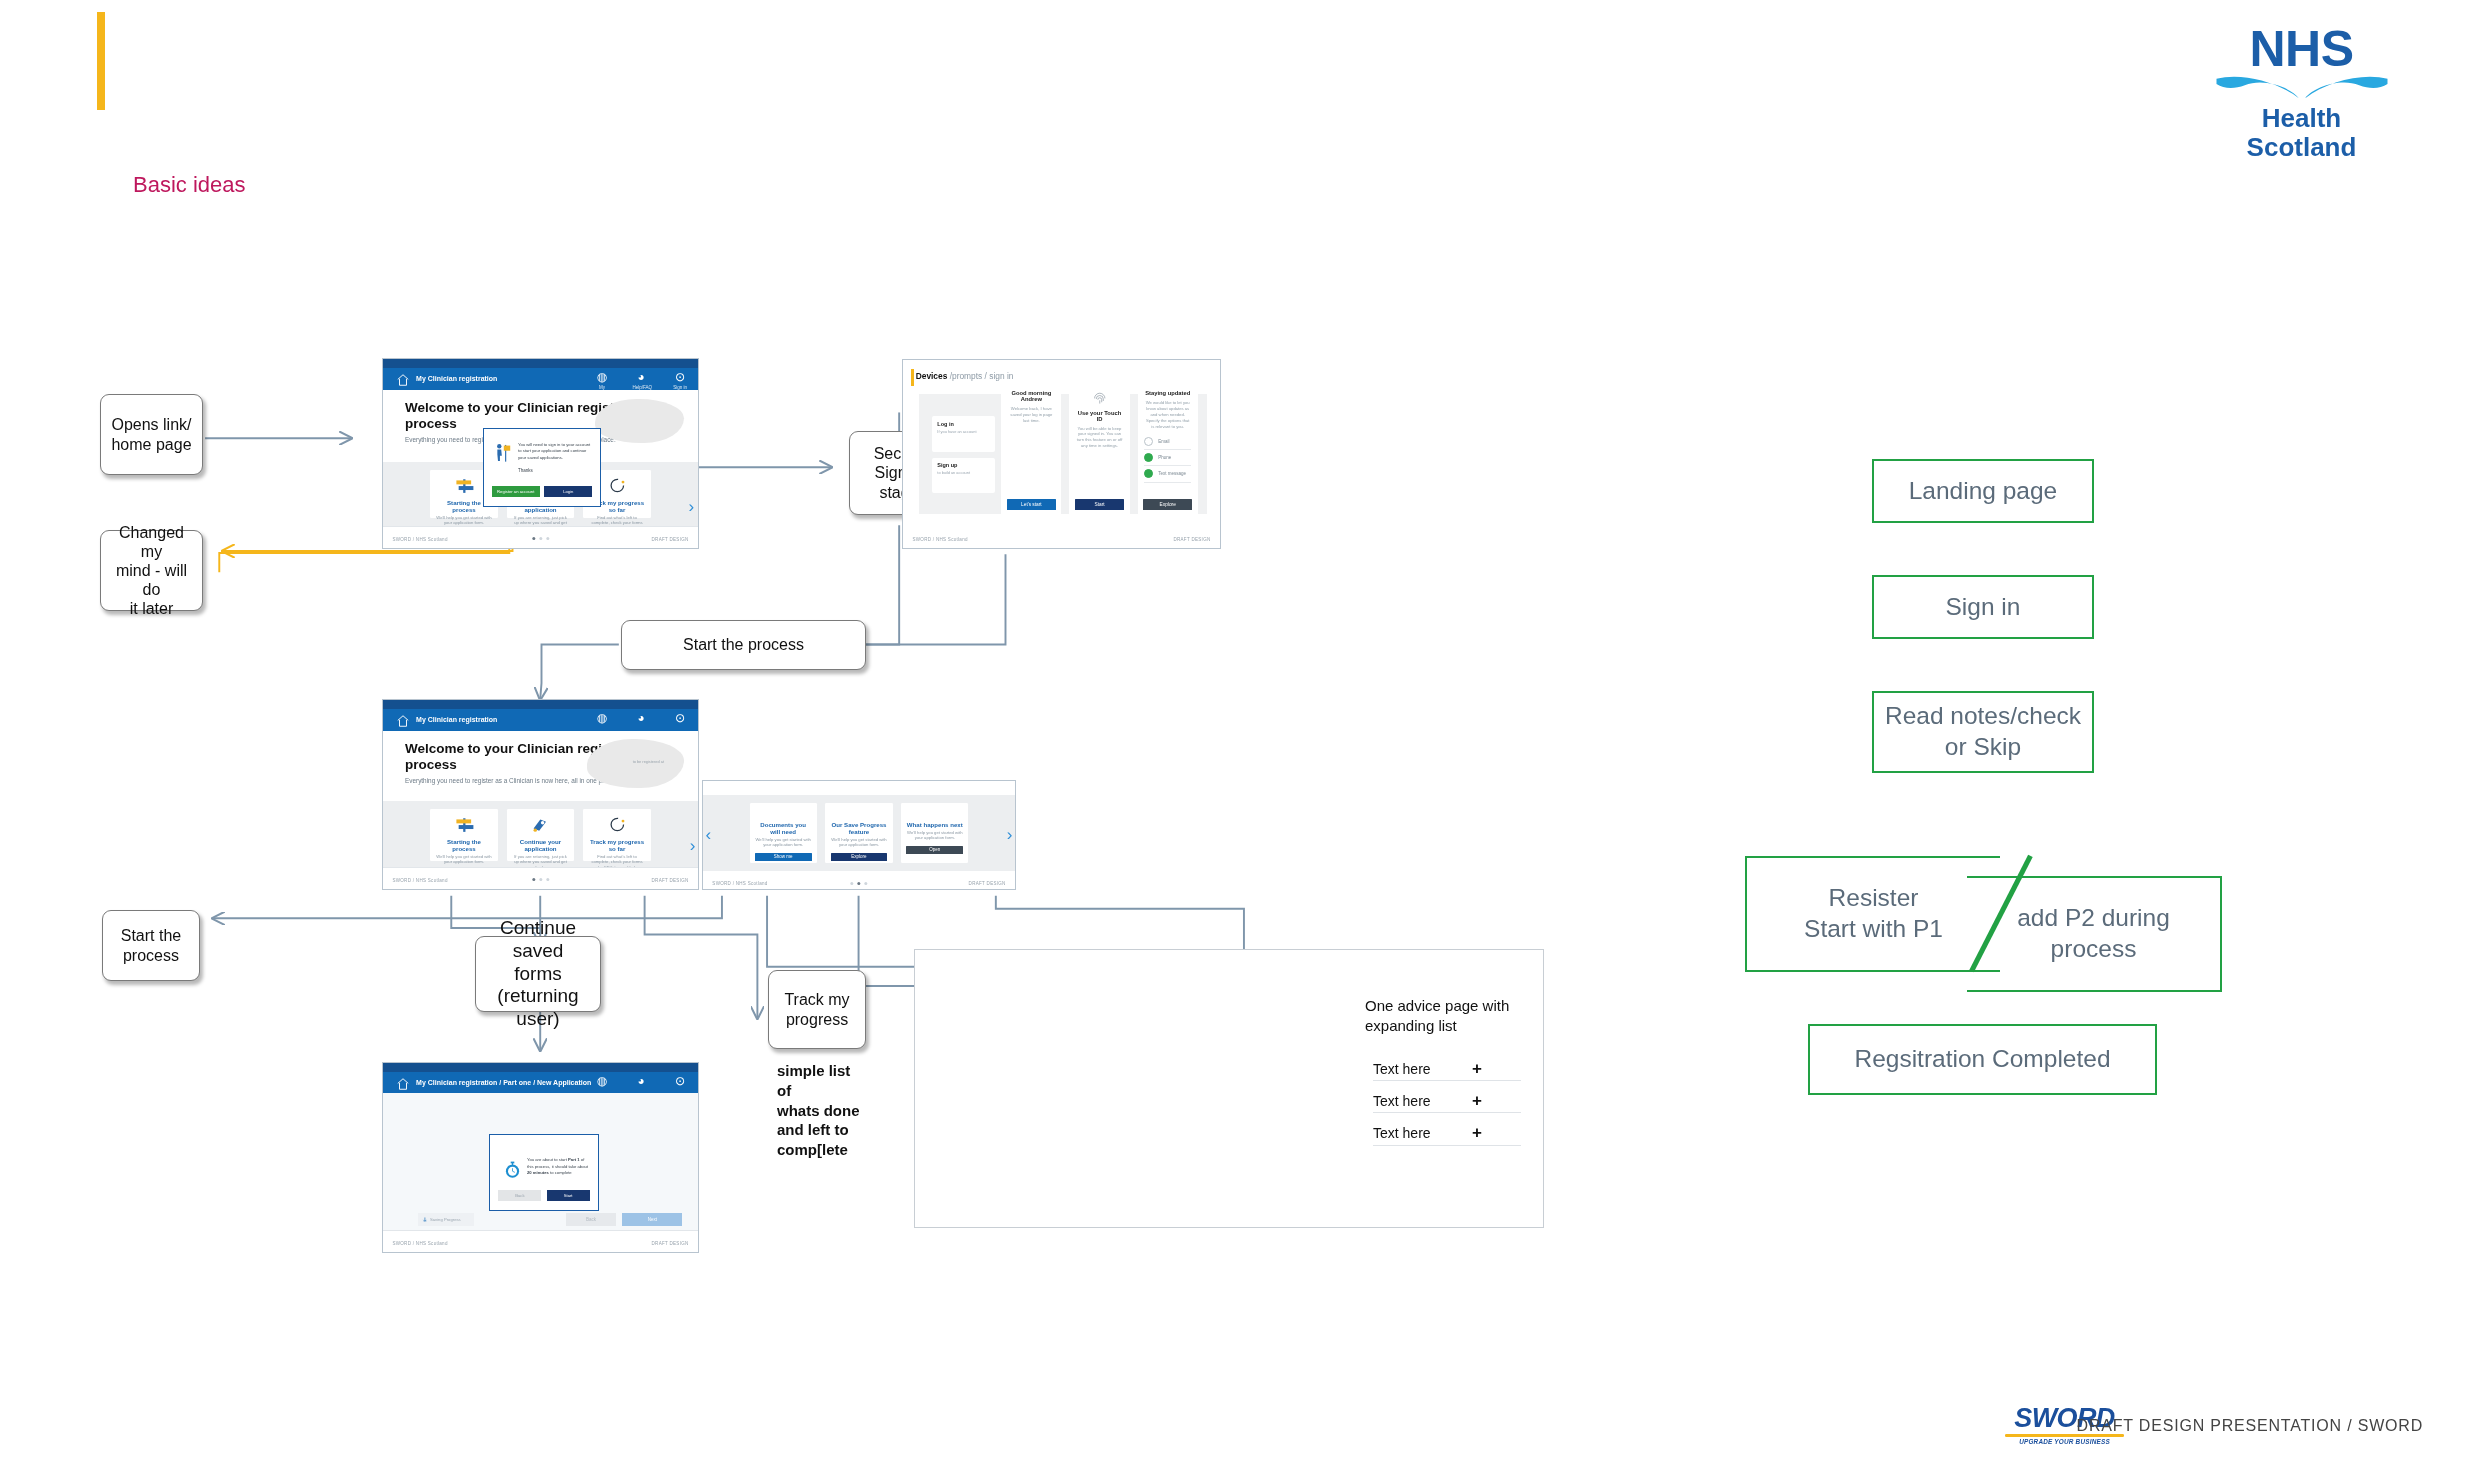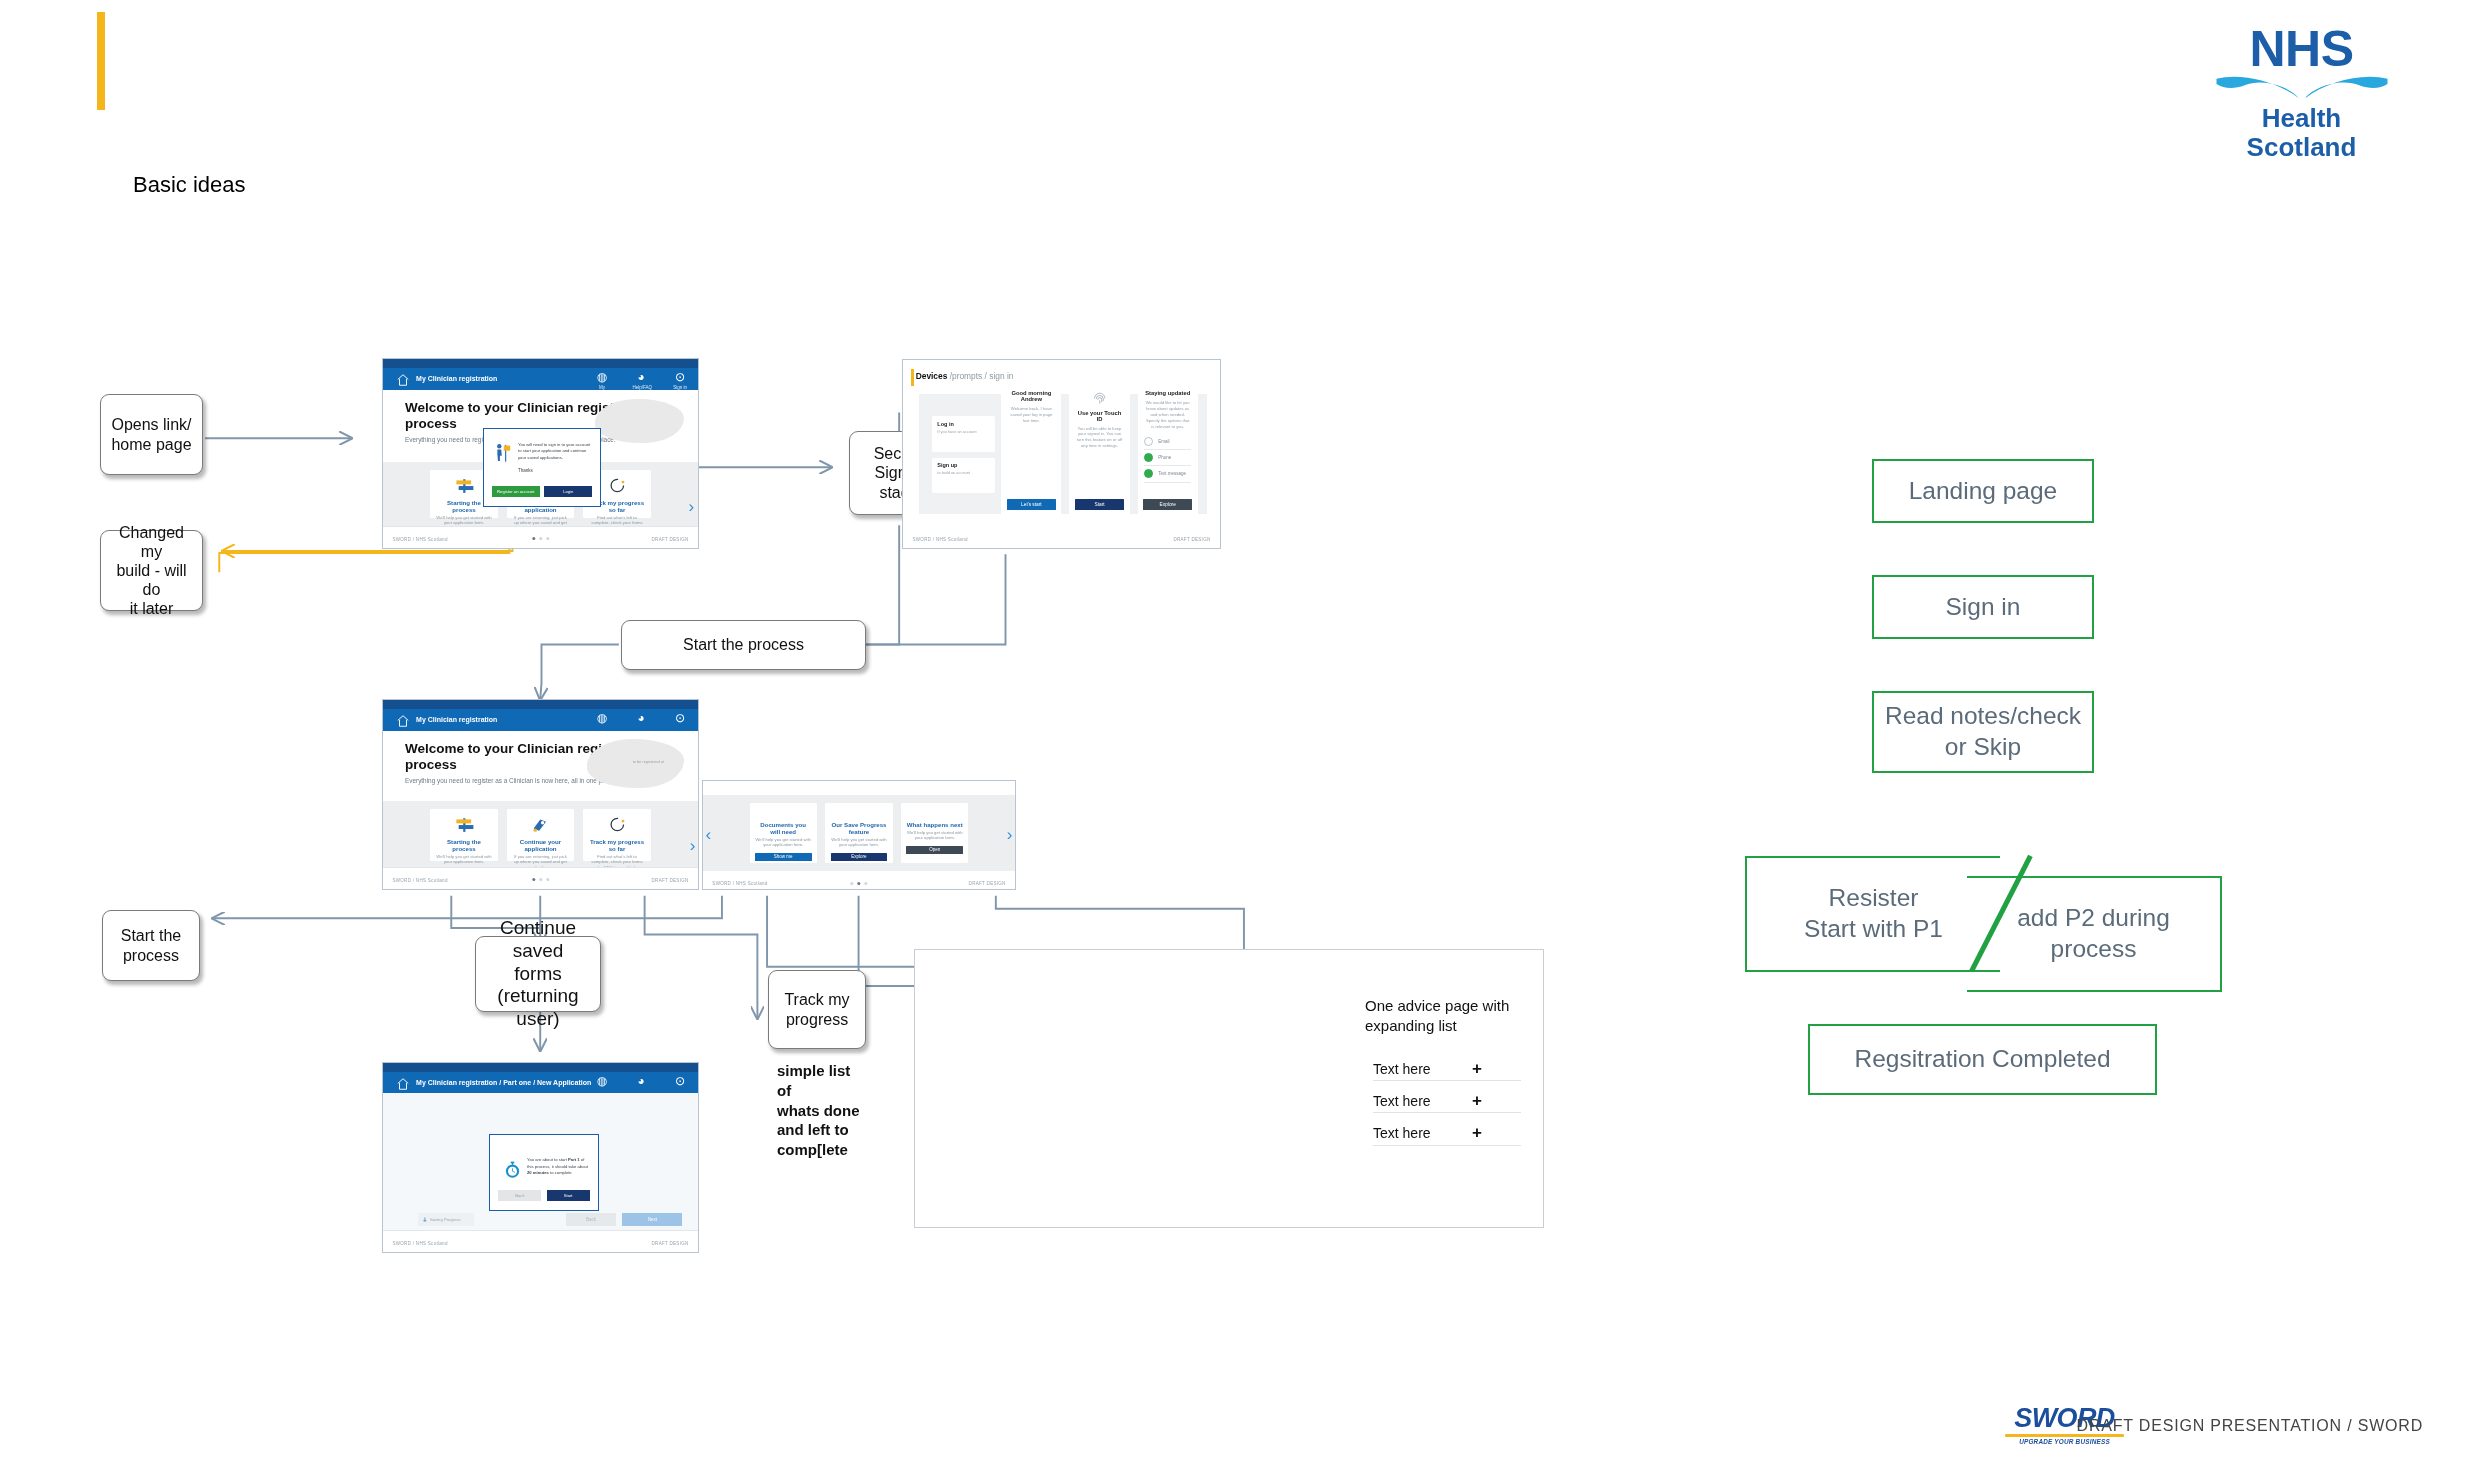--- a/index.html
+++ b/index.html
@@ -7,21 +7,21 @@
     font-family:"Liberation Sans", sans-serif;
     width:2475px; height:1479px; position:relative; overflow:hidden;
     color:#222;
   }
   .stage{position:absolute; left:0; top:0; width:2475px; height:1479px;}
   .abs{position:absolute;}
 
   
   #title-accent{left:97px; top:11.6px; width:8.4px; height:98px; background:#F5B61B;}
   #page-title{left:130px; top:71px; font-size:55px; font-weight:bold; letter-spacing:-0.6px; color:#111; line-height:1;}
-  #page-subtitle{left:133px; top:172px; font-size:22px; color:#000000; font-weight:400;}
+  #page-subtitle{left:133px; top:172px; font-size:22px; color:#be185d; font-weight:400;}
 
   
   #nhs-logo{right:77px; top:26px; width:193px; height:139px; text-align:center;}
   #nhs-logo .nhs-word{font-size:50px; font-weight:bold; color:#1c5ea8; letter-spacing:-0.6px; line-height:0.95; font-family:"Liberation Sans", sans-serif;}
   #nhs-logo .nhs-swoosh{height:27px; margin:1.3px auto 0; width:174px;}
   #nhs-logo .nhs-sub{font-size:26px; color:#1c5ea8; font-weight:bold; line-height:1.07; margin-top:1.3px;}
 
   
   .flowbox{
     background:#fff;
@@ -187,21 +187,21 @@
       <path d="M1545,1390 L1545,1410 L1930,1410 L1930,1560" marker-end="url(#ar)"></path>
 
       <path d="M838,1540 L838,1630" marker-end="url(#ar)"></path>
     </g>
   </svg>
 
   <div class="abs flowbox" style="left:100px; top:394px; width:103px; height:81px; white-space:pre-line;">Opens link/
 home page</div>
 
   <div class="abs flowbox" style="left:100px; top:530px; width:103px; height:81px; white-space:pre-line;">Changed my
-build - will do
+mind - will do
 it later</div>
 
   <div class="abs flowbox" style="left:849px; top:431px; width:100px; height:84px; white-space:pre-line;">Secure Sign in
 stage</div>
 
   <div class="abs flowbox" style="left:621px; top:620px; width:245px; height:50px;">Start the process</div>
 
   <div class="abs flowbox" style="left:102px; top:910px; width:98px; height:71px; white-space:pre-line;">Start the
 process</div>
 

